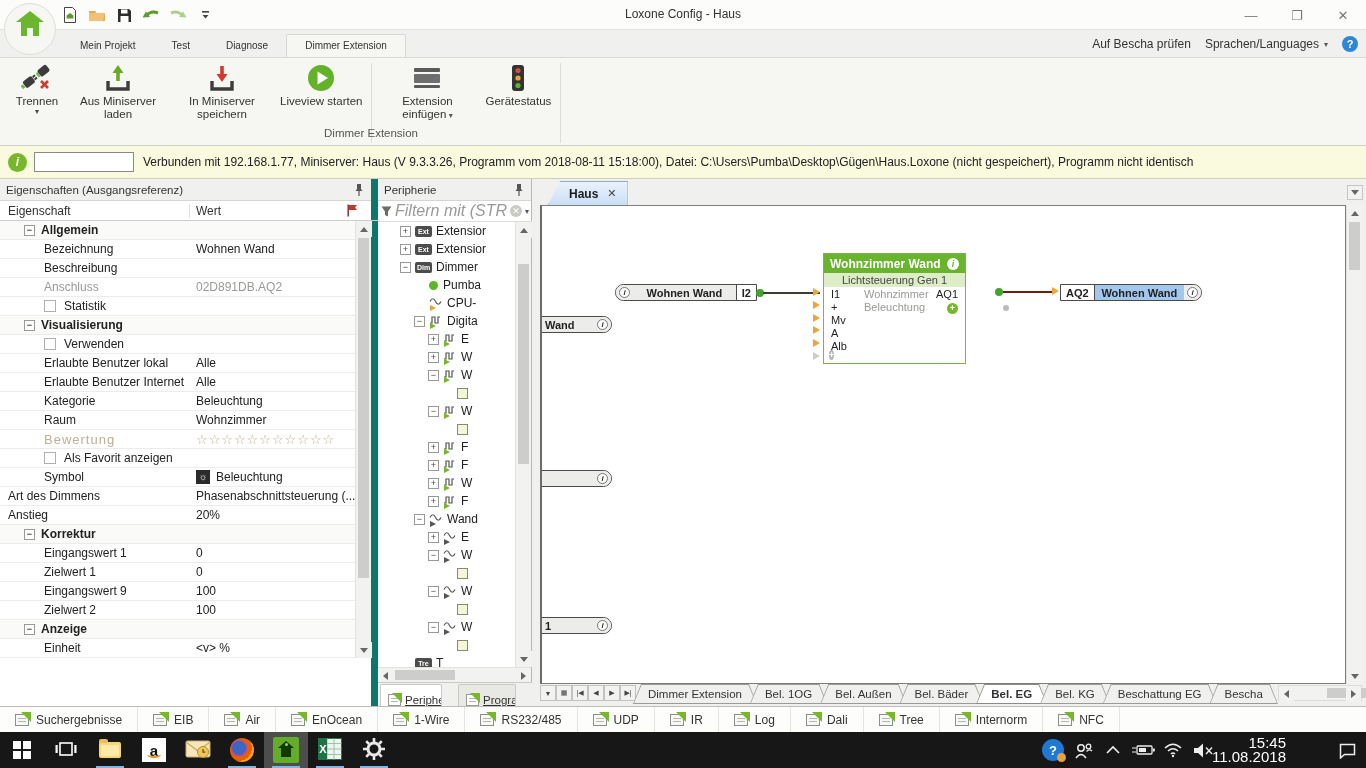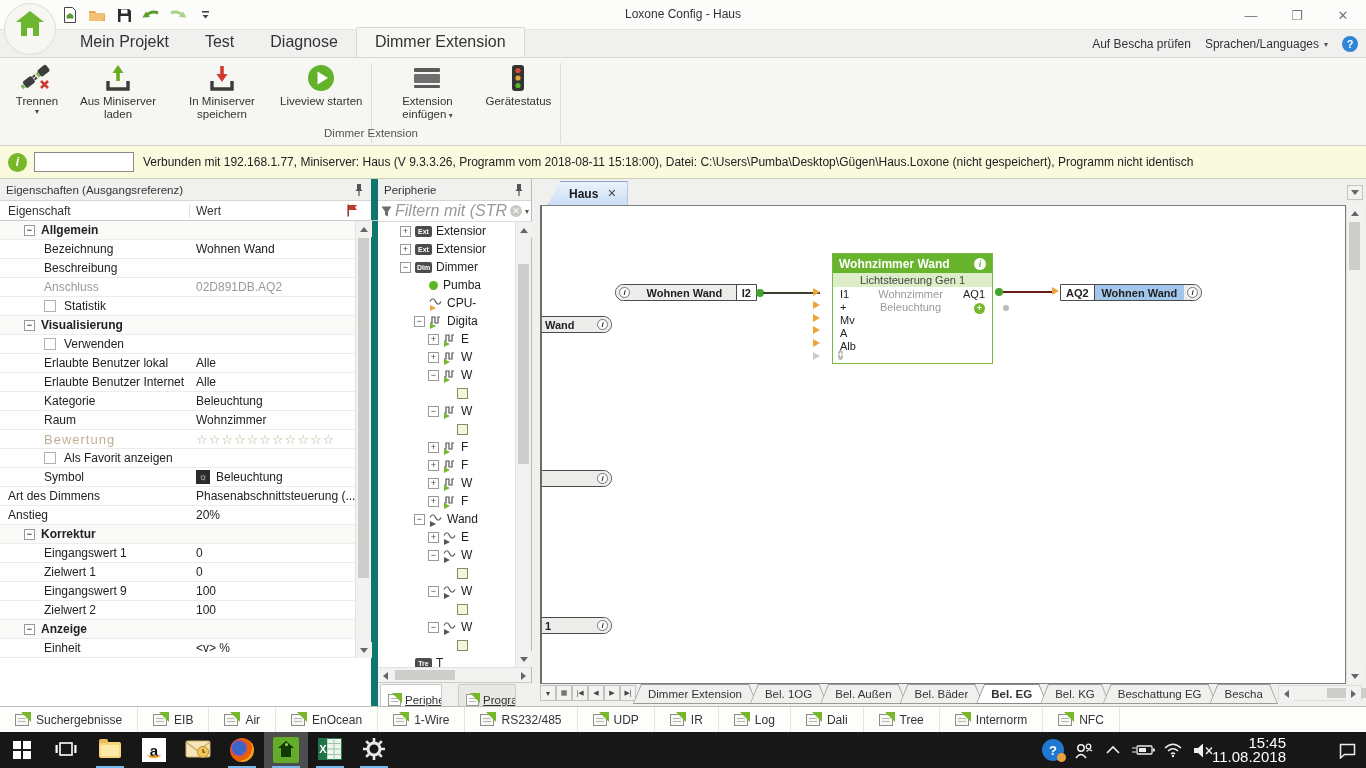--- a/index.html
+++ b/index.html
@@ -15,21 +15,21 @@
   .house .door { position:absolute; left:8px; top:8px; width:6px; height:8px; background:#f6f6f3; }
   #quick-access { position:absolute; left:60px; top:5px; display:flex; align-items:center; gap:7px; }
   .qbtn { width:20px; height:20px; display:flex; align-items:center; justify-content:center; }
   #window-title { position:absolute; left:0; right:0; top:7px; text-align:center; font-size:12px; color:#333; }
   #win-controls { position:absolute; right:0; top:0; height:30px; display:flex; }
   .wbtn { width:46px; height:30px; display:flex; align-items:center; justify-content:center; color:#777; font-size:13px; }
 
   
   #tabrow { position:absolute; left:0; top:30px; width:1366px; height:27px; background:#f0f0ee; display:flex; align-items:flex-end; }
   #menu-tabs { display:flex; margin-left:62px; height:27px; align-items:flex-end; }
-  .mtab { padding:5px 18px 6px; font-size:16px; color:#333; }
+  .mtab { padding:5px 18px 6px; font-size:10px; color:#333; }
   .mtab.active { background:#f6f6f3; border:1px solid #d8d8d4; border-bottom:none; border-radius:2px 2px 0 0; }
   #tabrow-right { position:absolute; right:8px; top:6px; display:flex; align-items:center; gap:14px; font-size:12px; color:#333; }
   #lang-group { display:flex; align-items:center; gap:5px; }
   .mini-caret { font-size:8px; color:#555; }
   #help-circle { width:16px; height:16px; border-radius:50%; background:#2f86d6; color:#fff; font-weight:bold; font-size:11px; display:flex; align-items:center; justify-content:center; }
 
   
   #ribbon { position:absolute; left:0; top:57px; width:1366px; height:89px; background:#f6f6f3; border-top:1px solid #d8d8d4; border-bottom:1px solid #cfcfcb; }
   #ribbon-buttons { position:absolute; left:8px; top:3px; height:72px; display:flex; align-items:flex-start; }
   .rbtn { min-width:58px; padding:2px 6px 0; display:flex; flex-direction:column; align-items:center; }
@@ -118,21 +118,21 @@
   .refblock .cap-l { width:17px; border-radius:8px 0 0 8px; display:flex; align-items:center; justify-content:center; background:#ececea; }
   .refblock .cap-r { width:17px; border-radius:0 8px 8px 0; display:flex; align-items:center; justify-content:center; background:#ececea; }
   .refblock.rnd-l { border-radius:9px 0 0 9px; }
   .refblock.rnd-r { border-radius:0 9px 9px 0; }
   .refblock .lbl { display:flex; align-items:center; padding:0 6px; white-space:nowrap; }
   .refblock .port { display:flex; align-items:center; justify-content:center; background:#fff; border-left:1px solid #4a4a46; padding:0 5px; }
   .refblock .port.pr { border-left:none; border-right:1px solid #4a4a46; }
   .refblock .sel { background:#a3c7ec; }
   .iinfo { width:11px; height:11px; border-radius:50%; border:1px solid #777; background:#fff; color:#333; font-size:8px; font-style:italic; font-weight:bold; line-height:9px; text-align:center; }
 
-  #fblock { position:absolute; left:290px; top:47px; width:161px; border:1px solid #79b548; background:#fff; }
+  #fblock { position:absolute; left:281px; top:47px; width:143px; border:1px solid #79b548; background:#fff; }
   #fb-header { height:19px; background:#68b42d; color:#fff; font-weight:bold; font-size:12px; display:flex; align-items:center; padding:0 6px; }
   #fb-header .grow { flex:1; }
   #fb-info { width:12px; height:12px; border-radius:50%; background:#fff; color:#68b42d; font-size:9px; font-style:italic; font-weight:bold; line-height:12px; text-align:center; }
   #fb-subtitle { height:14px; background:#dcedc8; font-size:11px; color:#444; text-align:center; line-height:14px; }
   #fb-body { position:relative; height:76px; }
   #fb-inputs { position:absolute; left:7px; top:1px; font-size:11px; line-height:13px; color:#222; }
   #fb-center { position:absolute; left:40px; right:44px; top:1px; font-size:11px; line-height:13px; color:#9a9a97; text-align:center; }
   #fb-out { position:absolute; right:7px; top:1px; font-size:11px; line-height:13px; color:#222; text-align:right; }
   .pluscirc { width:11px; height:11px; border-radius:50%; color:#fff; font-size:9px; line-height:11px; text-align:center; font-weight:bold; }
   .pluscirc.green { background:#76b82a; }

